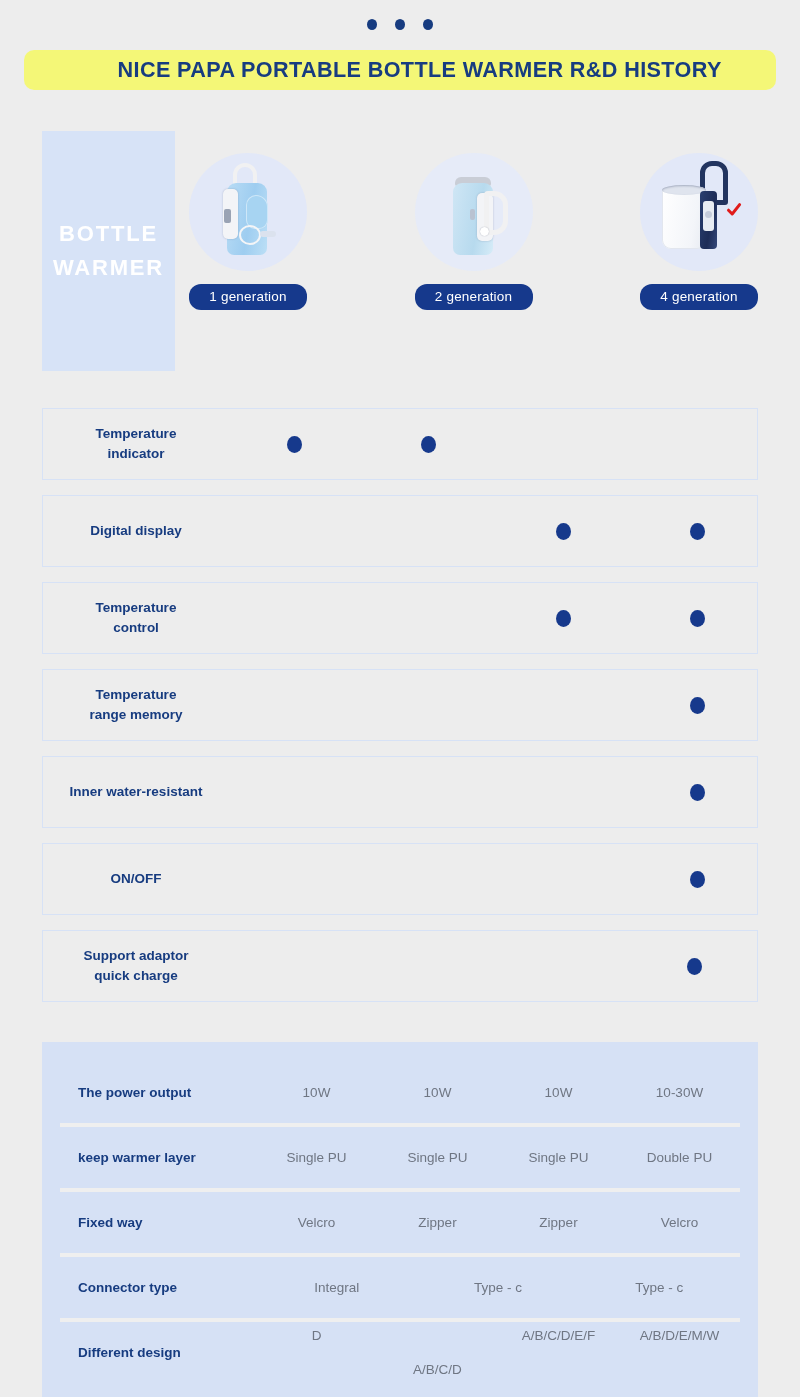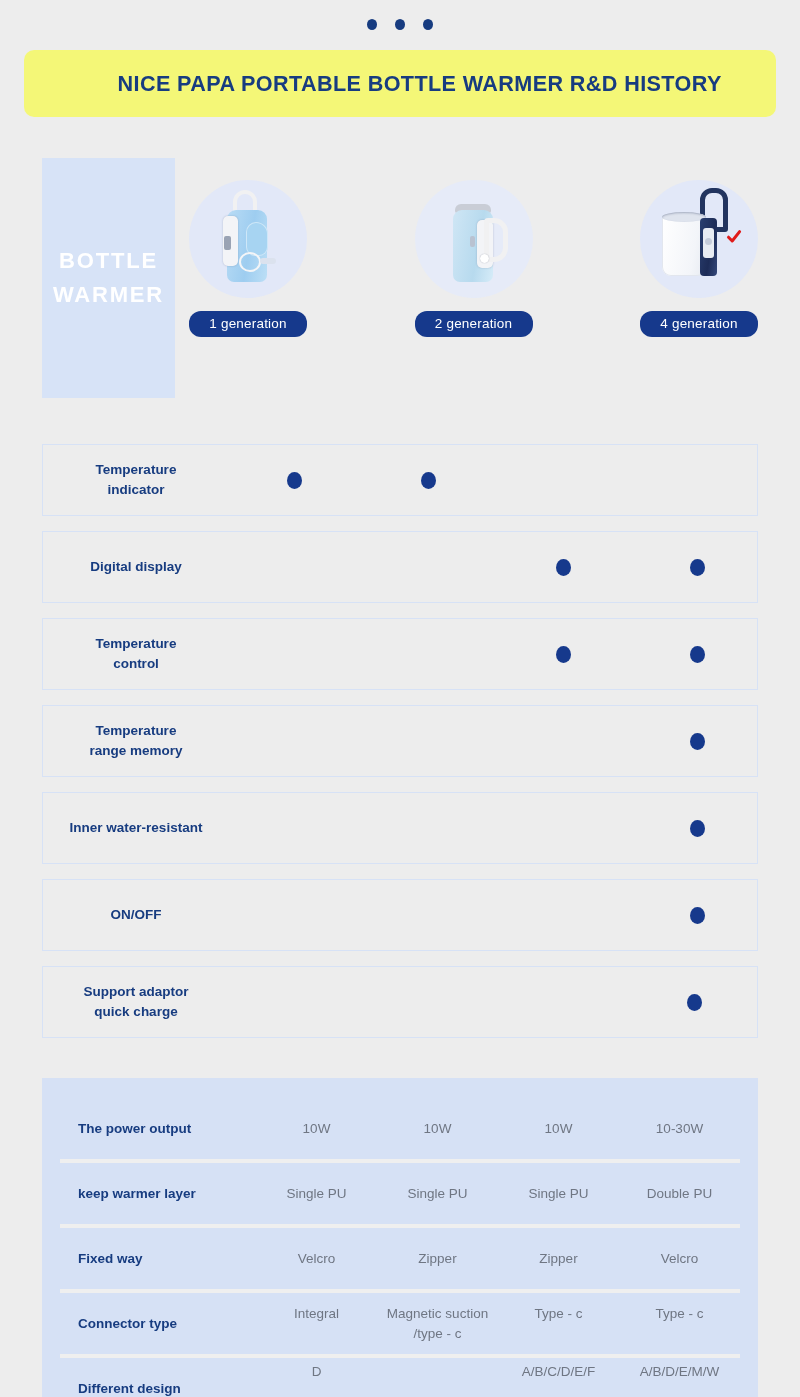--- a/index.html
+++ b/index.html
@@ -32,21 +32,21 @@
     background: #173c80;
   }
 
   
   .banner-wrap {
     padding: 10px 24px 0 24px;
   }
   .banner {
     background: #f4f777;
     border-radius: 10px;
-    height: 67px;
+    height: 40px;
     display: flex;
     align-items: center;
     justify-content: center;
     padding-left: 40px;
   }
   .banner-title {
     color: #173c80;
     font-size: 22.5px;
     font-weight: bold;
     letter-spacing: 0.4px;
@@ -231,21 +231,21 @@
     font-size: 13.5px;
     border-radius: 12px;
     padding: 5px 0 6px 0;
     width: 118px;
     text-align: center;
     letter-spacing: .2px;
   }
 
   
   .features {
-    margin-top: 45px;
+    margin-top: 36px;
     padding: 1px 42px;
     box-sizing: border-box;
   }
   .feature-row {
     position: relative;
     height: 70px;
     border: 1px solid #d7e2f6;
     background: #ededed;
     margin-bottom: 15px;
     display: flex;
@@ -560,22 +560,20 @@
       <div class="spec-val" style="white-space: pre-line;">Zipper</div>
       <div class="spec-val" style="white-space: pre-line;">Zipper</div>
       <div class="spec-val" style="white-space: pre-line;">Velcro</div>
     </div>
   </div>
 
   <div class="spec-row">
     <div class="spec-name">Connector type</div>
     <div class="spec-vals">
       <div class="spec-val" style="white-space: pre-line;">Integral</div>
-      <div class="spec-val" style="white-space: pre-line;">Magnetic suction
-/type - c</div>
       <div class="spec-val" style="white-space: pre-line;">Type - c</div>
       <div class="spec-val" style="white-space: pre-line;">Type - c</div>
     </div>
   </div>
 
   <div class="spec-row">
     <div class="spec-name">Different design</div>
     <div class="spec-vals">
       <div class="spec-val" style="white-space: pre-line;">D</div>
       <div class="spec-val" style="white-space: pre-line; margin-top: 34px;">A/B/C/D</div>

